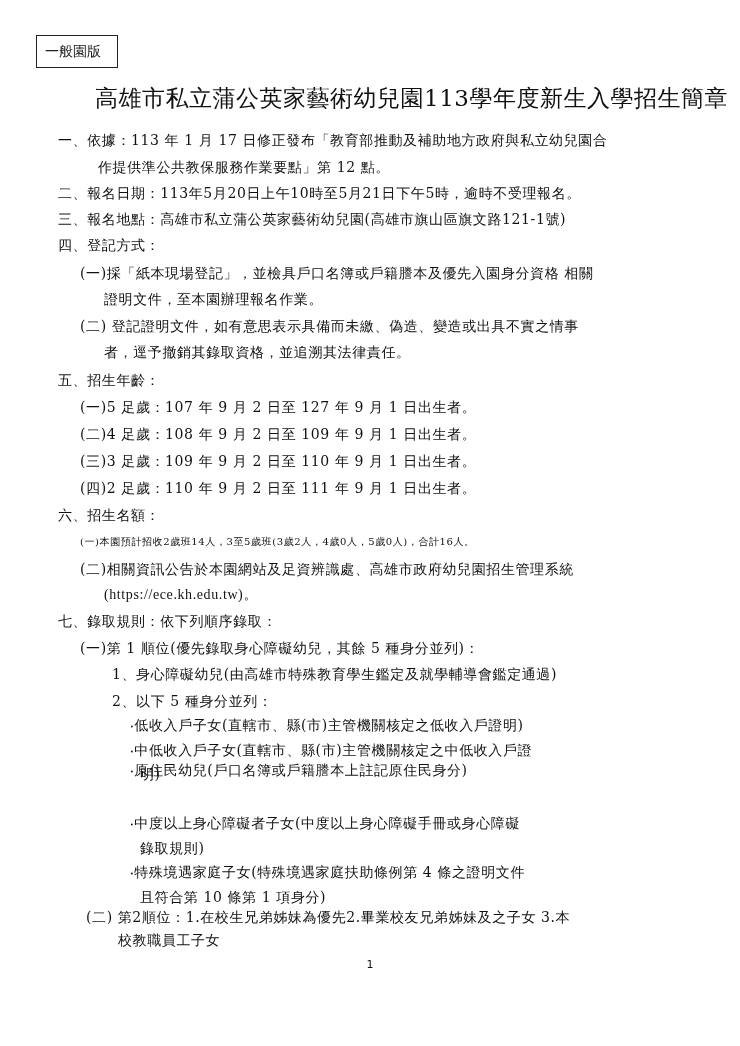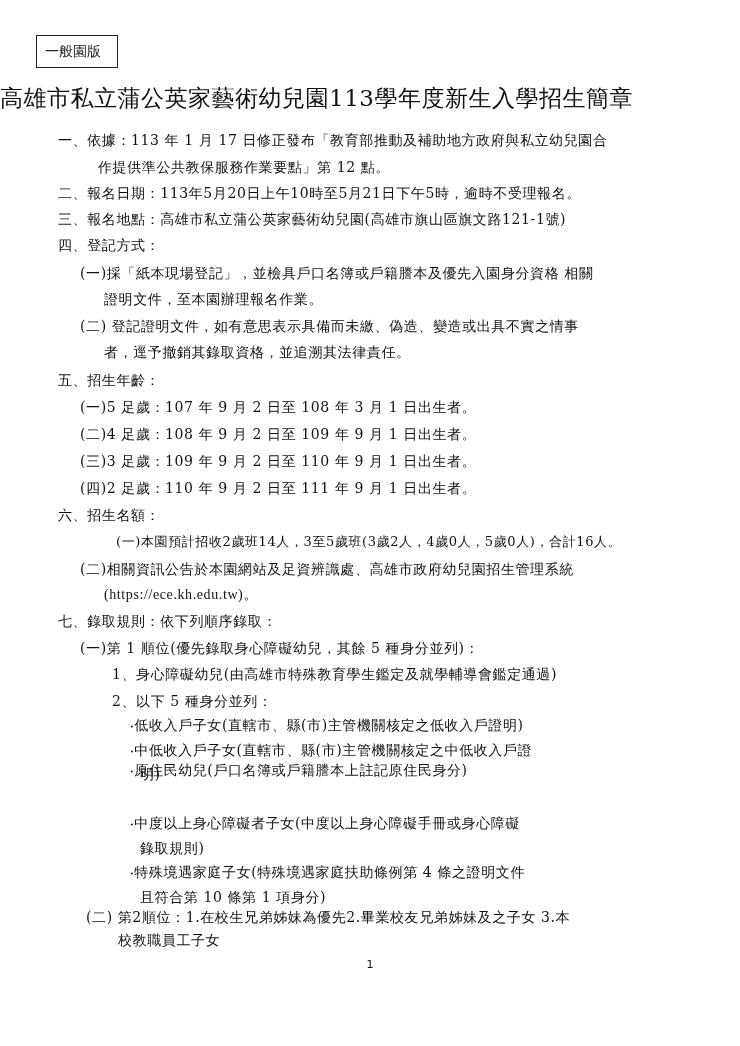--- a/index.html
+++ b/index.html
@@ -9,27 +9,27 @@
     color: #111111;
   }
   .tag-box {
     position: absolute; left: 36px; top: 35px; width: 82px; height: 33px;
     border: 1px solid #222; box-sizing: border-box;
     font-family: "DejaVu Sans", "Liberation Sans", sans-serif;
     font-size: 14px; line-height: 31px; padding-left: 8px; color: #222;
   }
   .title {
     position: absolute; left: 0; width: 728px; top: 82px;
-    text-align: left; font-size: 23px; letter-spacing: 0.5px; line-height: 32px;
+    text-align: right; font-size: 23px; letter-spacing: 0.5px; line-height: 32px;
   }
   .line {
     position: absolute; white-space: nowrap;
     font-size: 14px; line-height: 24px; letter-spacing: 0.6px;
   }
-  .small { font-size: 13px; margin-left: 36px; }
+  .small { font-size: 10px; }
   .page-num {
     position: absolute; left: 0; width: 740px; top: 958px; text-align: center;
     font-family: "DejaVu Sans", "Liberation Sans", sans-serif; font-size: 11px;
   }
 </style>
 </head>
 <body>
 
 <div class="tag-box">一般園版</div>
 <div class="title">高雄市私立蒲公英家藝術幼兒園113學年度新生入學招生簡章</div>
@@ -41,21 +41,21 @@
 
 <div class="line" style="left:58px; top:207px;">三、報名地點：高雄市私立蒲公英家藝術幼兒園(高雄市旗山區旗文路121-1號)</div>
 
 <div class="line" style="left:58px; top:233px;">四、登記方式：</div>
 <div class="line" style="left:80px; top:261px;">(一)採「紙本現場登記」，並檢具戶口名簿或戶籍謄本及優先入園身分資格 相關</div>
 <div class="line" style="left:104px; top:287px;">證明文件，至本園辦理報名作業。</div>
 <div class="line" style="left:80px; top:314px;">(二) 登記證明文件，如有意思表示具備而未繳、偽造、變造或出具不實之情事</div>
 <div class="line" style="left:104px; top:340px;">者，逕予撤銷其錄取資格，並追溯其法律責任。</div>
 
 <div class="line" style="left:58px; top:368px;">五、招生年齡：</div>
-<div class="line" style="left:80px; top:395px;">(一)5 足歲：107 年 9 月 2 日至 108 年 3 月 1 日出生者。</div>
+<div class="line" style="left:80px; top:395px;">(一)5 足歲：107 年 9 月 2 日至 127 年 9 月 1 日出生者。</div>
 <div class="line" style="left:80px; top:422px;">(二)4 足歲：108 年 9 月 2 日至 109 年 9 月 1 日出生者。</div>
 <div class="line" style="left:80px; top:449px;">(三)3 足歲：109 年 9 月 2 日至 110 年 9 月 1 日出生者。</div>
 <div class="line" style="left:80px; top:476px;">(四)2 足歲：110 年 9 月 2 日至 111 年 9 月 1 日出生者。</div>
 
 <div class="line" style="left:58px; top:503px;">六、招生名額：</div>
 <div class="line small" style="left:80px; top:530px;">(一)本園預計招收2歲班14人，3至5歲班(3歲2人，4歲0人，5歲0人)，合計16人。</div>
 <div class="line" style="left:80px; top:557px;">(二)相關資訊公告於本園網站及足資辨識處、高雄市政府幼兒園招生管理系統</div>
 <div class="line" style="left:104px; top:583px; font-family:'Liberation Serif', serif;">(https://ece.kh.edu.tw)。</div>
 
 <div class="line" style="left:58px; top:609px;">七、錄取規則：依下列順序錄取：</div>

